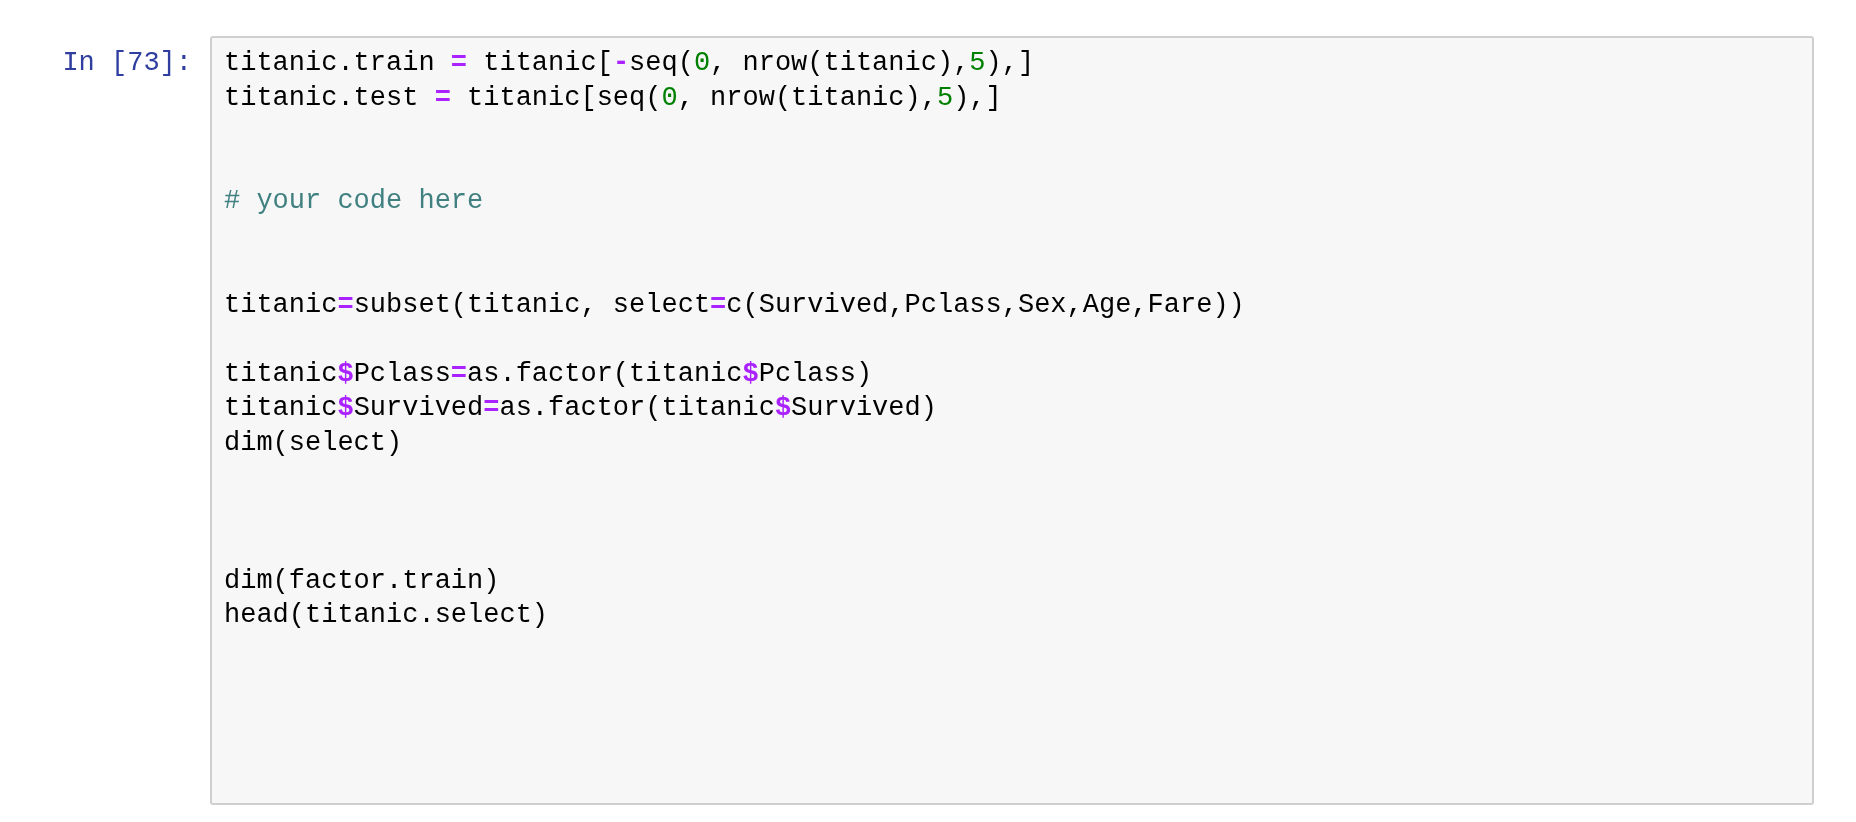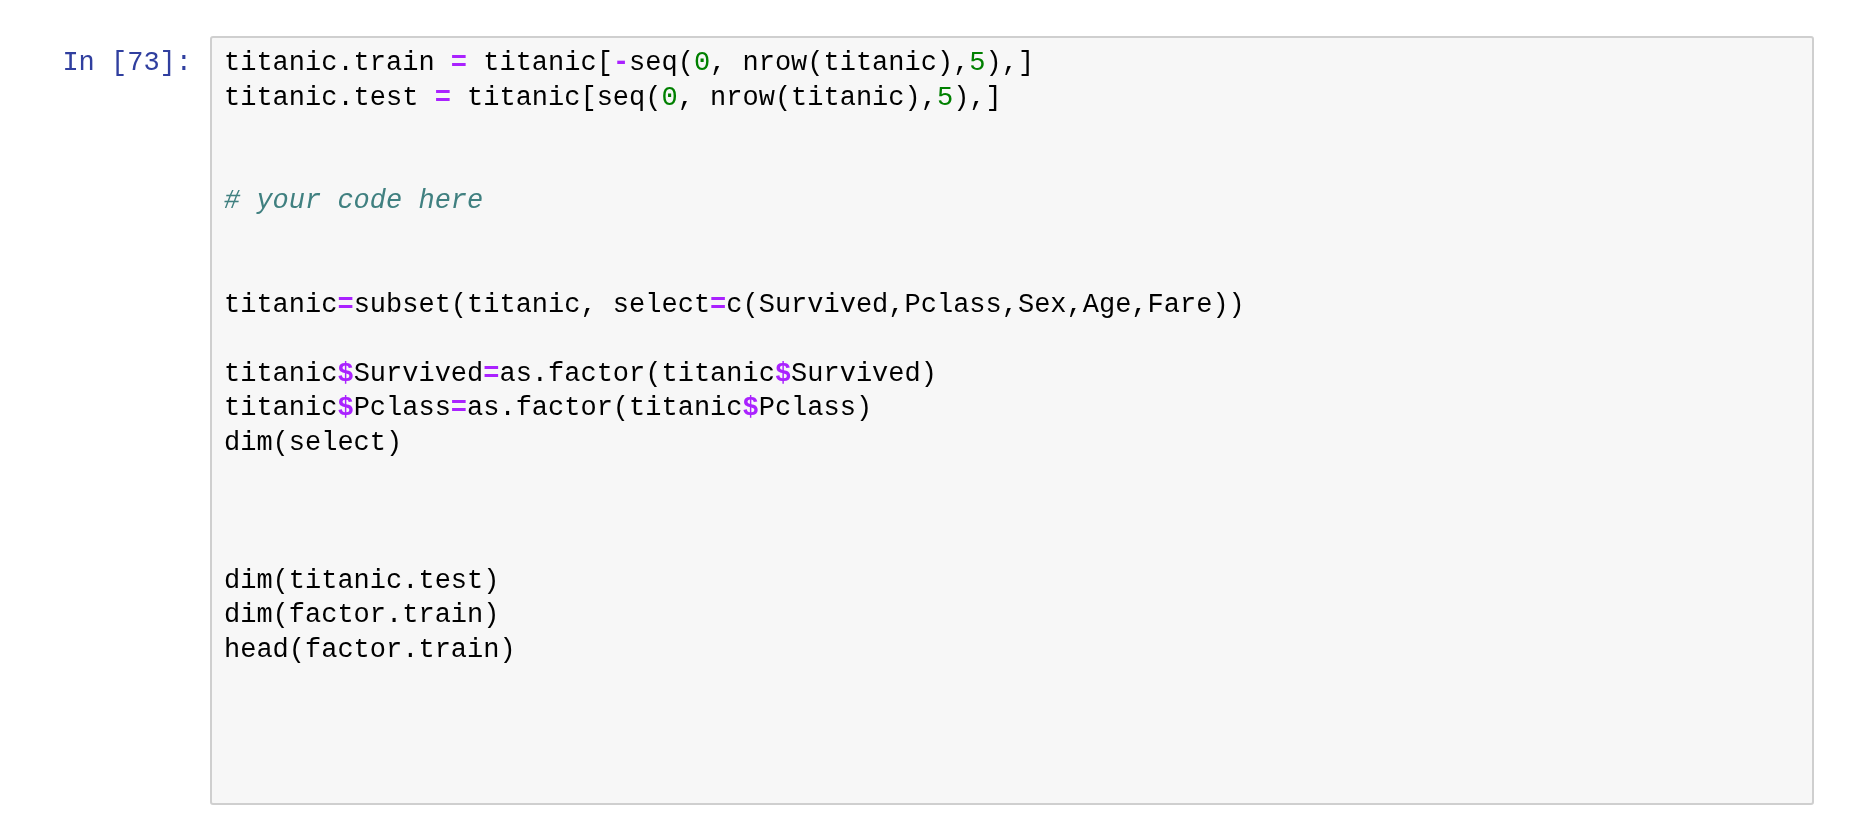--- a/index.html
+++ b/index.html
@@ -36,43 +36,42 @@
   }
   .code-line {
     font-size: 27px;
     line-height: 34.5px;
     white-space: pre;
     color: var(--c-code, #000000);
   }
   .tok-t { color: var(--c-code, #000000); }
   .tok-o { color: var(--c-operator, #AA22FF); font-weight: bold; }
   .tok-n { color: var(--c-number, #008000); }
-  .tok-c { color: var(--c-comment, #408080); font-style: italic; }
+  .tok-c { color: var(--c-comment, #408080); }
 </style>
 </head>
 <body>
 
 <div class="cell-row">
   <div class="prompt">In [73]:</div>
   <div class="input-area">
     <div class="code">
         <div class="code-line"><span class="tok-t">titanic.train </span><span class="tok-o">=</span><span class="tok-t"> titanic[</span><span class="tok-o">-</span><span class="tok-t">seq(</span><span class="tok-n">0</span><span class="tok-t">, nrow(titanic),</span><span class="tok-n">5</span><span class="tok-t">),]</span></div>
         <div class="code-line"><span class="tok-t">titanic.test </span><span class="tok-o">=</span><span class="tok-t"> titanic[seq(</span><span class="tok-n">0</span><span class="tok-t">, nrow(titanic),</span><span class="tok-n">5</span><span class="tok-t">),]</span></div>
         <div class="code-line">&nbsp;</div>
         <div class="code-line">&nbsp;</div>
         <div class="code-line"><span class="tok-c"># your code here</span></div>
         <div class="code-line">&nbsp;</div>
         <div class="code-line">&nbsp;</div>
         <div class="code-line"><span class="tok-t">titanic</span><span class="tok-o">=</span><span class="tok-t">subset(titanic, select</span><span class="tok-o">=</span><span class="tok-t">c(Survived,Pclass,Sex,Age,Fare))</span></div>
         <div class="code-line">&nbsp;</div>
+        <div class="code-line"><span class="tok-t">titanic</span><span class="tok-o">$</span><span class="tok-t">Pclass</span><span class="tok-o">=</span><span class="tok-t">as.factor(titanic</span><span class="tok-o">$</span><span class="tok-t">Pclass)</span></div>
         <div class="code-line"><span class="tok-t">titanic</span><span class="tok-o">$</span><span class="tok-t">Survived</span><span class="tok-o">=</span><span class="tok-t">as.factor(titanic</span><span class="tok-o">$</span><span class="tok-t">Survived)</span></div>
-        <div class="code-line"><span class="tok-t">titanic</span><span class="tok-o">$</span><span class="tok-t">Pclass</span><span class="tok-o">=</span><span class="tok-t">as.factor(titanic</span><span class="tok-o">$</span><span class="tok-t">Pclass)</span></div>
         <div class="code-line"><span class="tok-t">dim(select)</span></div>
         <div class="code-line">&nbsp;</div>
         <div class="code-line">&nbsp;</div>
         <div class="code-line">&nbsp;</div>
-        <div class="code-line"><span class="tok-t">dim(titanic.test)</span></div>
         <div class="code-line"><span class="tok-t">dim(factor.train)</span></div>
-        <div class="code-line"><span class="tok-t">head(factor.train)</span></div>
+        <div class="code-line"><span class="tok-t">head(titanic.select)</span></div>
         <div class="code-line">&nbsp;</div>
       </div>
   </div>
 </div>
 
 </body></html>

